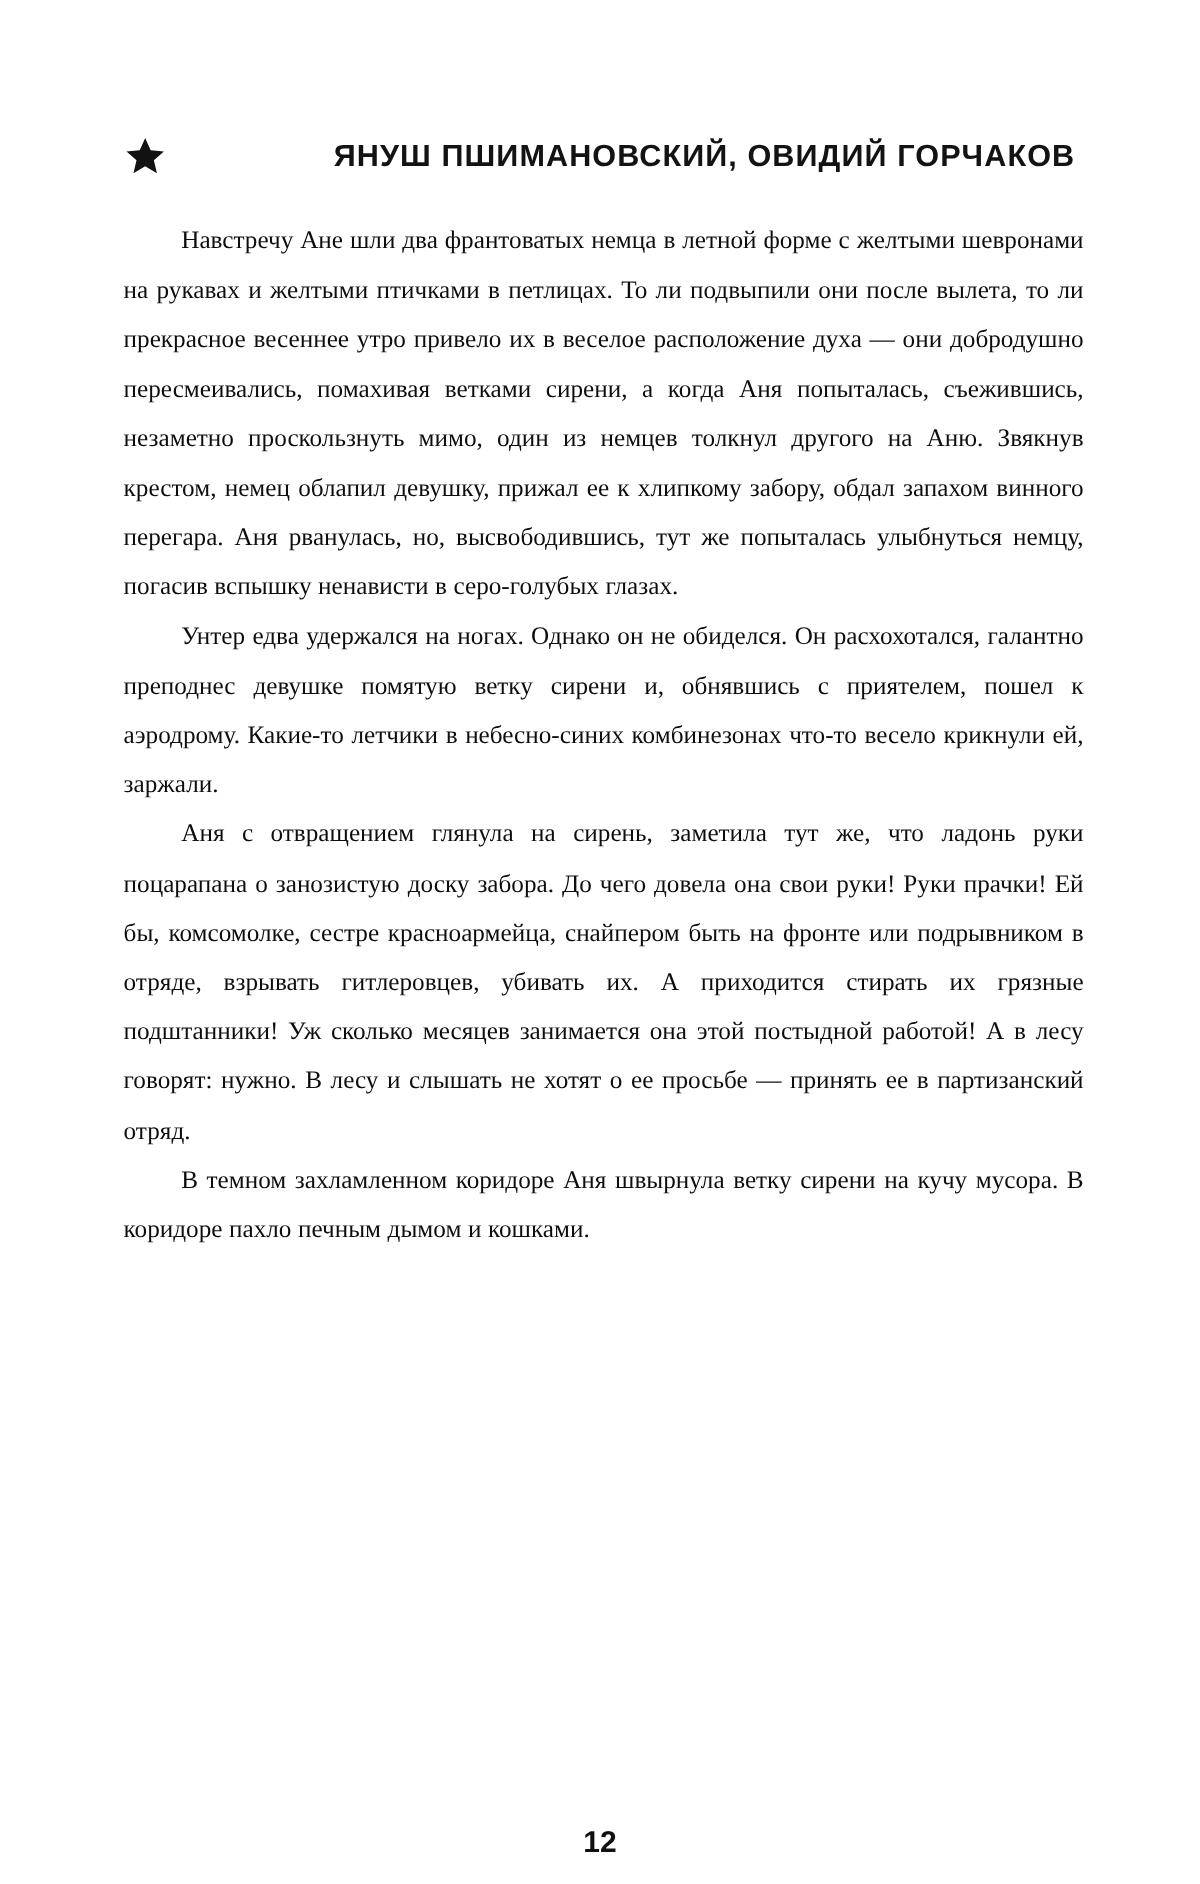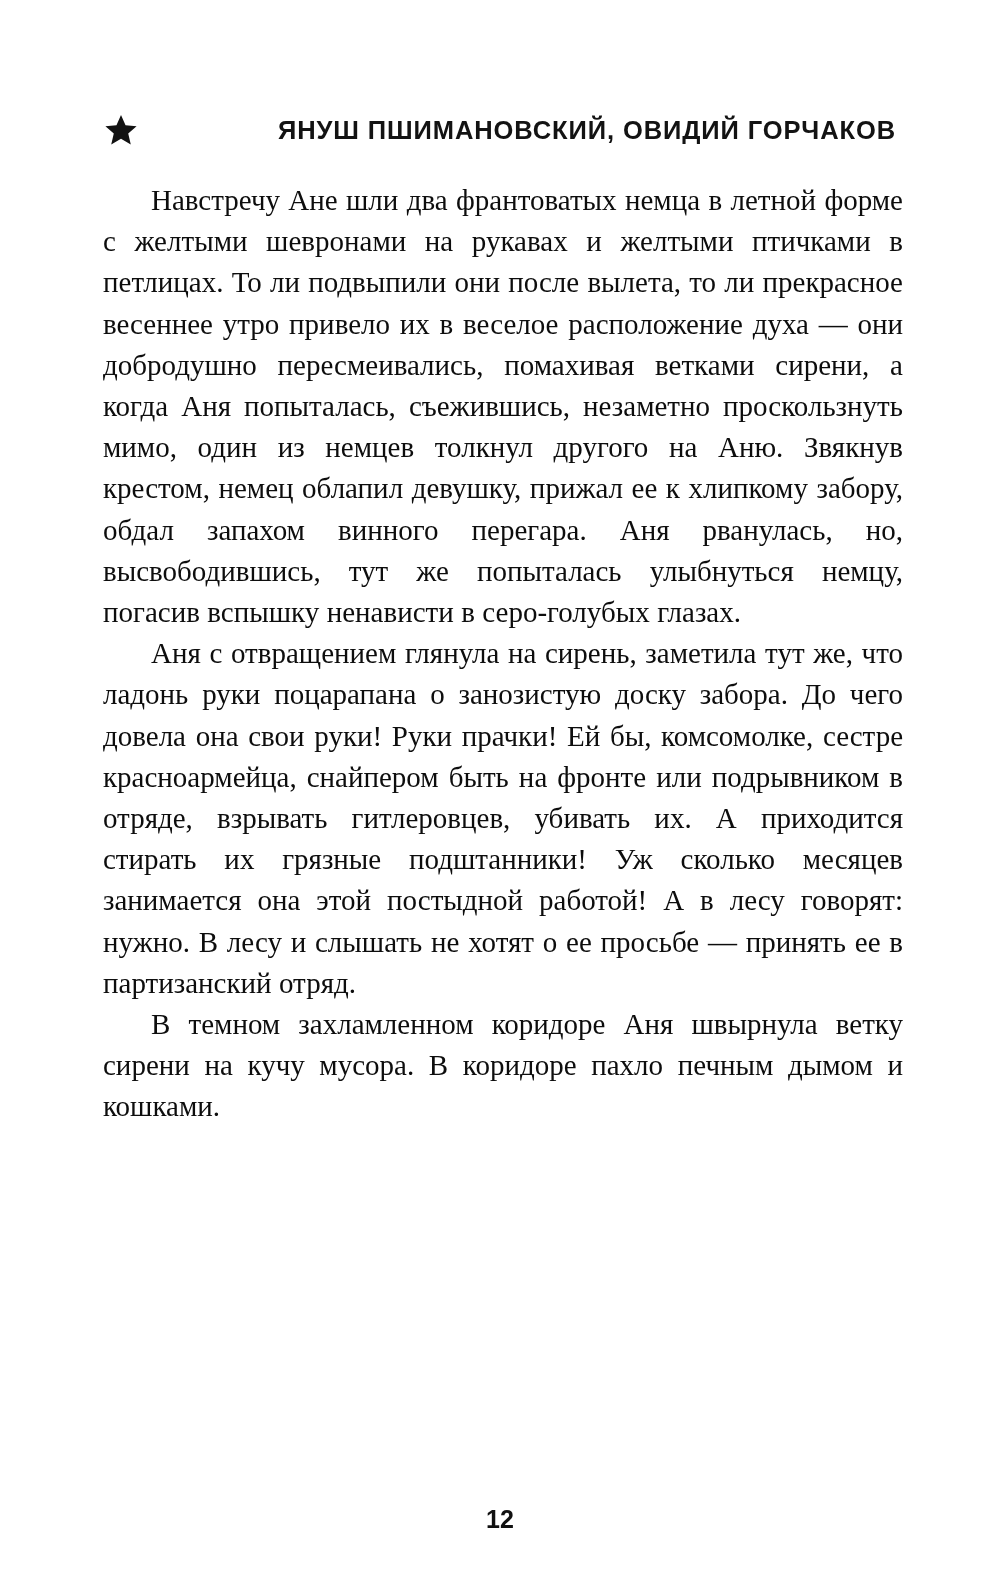--- a/index.html
+++ b/index.html
@@ -49,32 +49,32 @@
     padding-right: 4px;
   }
   .content {
     position: absolute;
     top: 158px;
     left: 103px;
     width: 800px;
   }
   p.para {
     margin: 0;
-    font-size: 29px;
+    font-size: 21px;
     line-height: 41.2px;
     text-align: justify;
     text-justify: inter-word;
     text-indent: 48px;
     color: #0d0d0d;
     hyphens: manual;
     word-spacing: 0.2px;
   }
   .folio {
     position: absolute;
-    bottom: 58px;
+    bottom: 42px;
     left: 0;
     width: 1000px;
     text-align: center;
     font-family: "Liberation Sans", sans-serif;
     font-weight: bold;
     font-size: 25px;
     color: #111111;
   }
 </style>
 </head>
@@ -84,20 +84,21 @@
 
   <div class="header">
     <svg class="header-star" viewBox="0 0 24 24" aria-hidden="true">
       <polygon points="12,1.4 15.2,8.6 23,9.3 17.1,14.5 18.9,22.2 12,18.1 5.1,22.2 6.9,14.5 1,9.3 8.8,8.6" fill="#121212"></polygon>
     </svg>
     <div class="header-title">ЯНУШ ПШИМАНОВСКИЙ, ОВИДИЙ ГОРЧАКОВ</div>
   </div>
 
   <div class="content">
     <p class="para">Навстречу Ане шли два франтоватых немца в летной форме с желтыми шевронами на рукавах и желтыми птичками в петлицах. То ли подвыпили они после вылета, то ли прекрасное весеннее утро привело их в веселое расположение духа — они добродушно пересмеивались, помахивая ветками сирени, а когда Аня попыталась, съежившись, незаметно проскользнуть мимо, один из немцев толкнул другого на Аню. Звякнув крестом, немец облапил девушку, прижал ее к хлипкому забору, обдал запахом винного перегара. Аня рванулась, но, высвободившись, тут же попыталась улыбнуться немцу, погасив вспышку ненависти в серо-голубых глазах.</p>
+    <p class="para">Унтер едва удержался на ногах. Однако он не обиделся. Он расхохотался, галантно преподнес девушке помятую ветку сирени и, обнявшись с приятелем, пошел к аэродрому. Какие-то летчики в небесно-синих комбинезонах что-то весело крикнули ей, заржали.</p>
     <p class="para">Аня с отвращением глянула на сирень, заметила тут же, что ладонь руки поцарапана о занозистую доску забора. До чего довела она свои руки! Руки прачки! Ей бы, комсомолке, сестре красноармейца, снайпером быть на фронте или подрывником в отряде, взрывать гитлеровцев, убивать их. А приходится стирать их грязные подштанники! Уж сколько месяцев занимается она этой постыдной работой! А в лесу говорят: нужно. В лесу и слышать не хотят о ее просьбе — принять ее в партизанский отряд.</p>
     <p class="para">В темном захламленном коридоре Аня швырнула ветку сирени на кучу мусора. В коридоре пахло печным дымом и кошками.</p>
 
   </div>
 
   <div class="folio">12</div>
 
 </div>
 
 </body></html>

